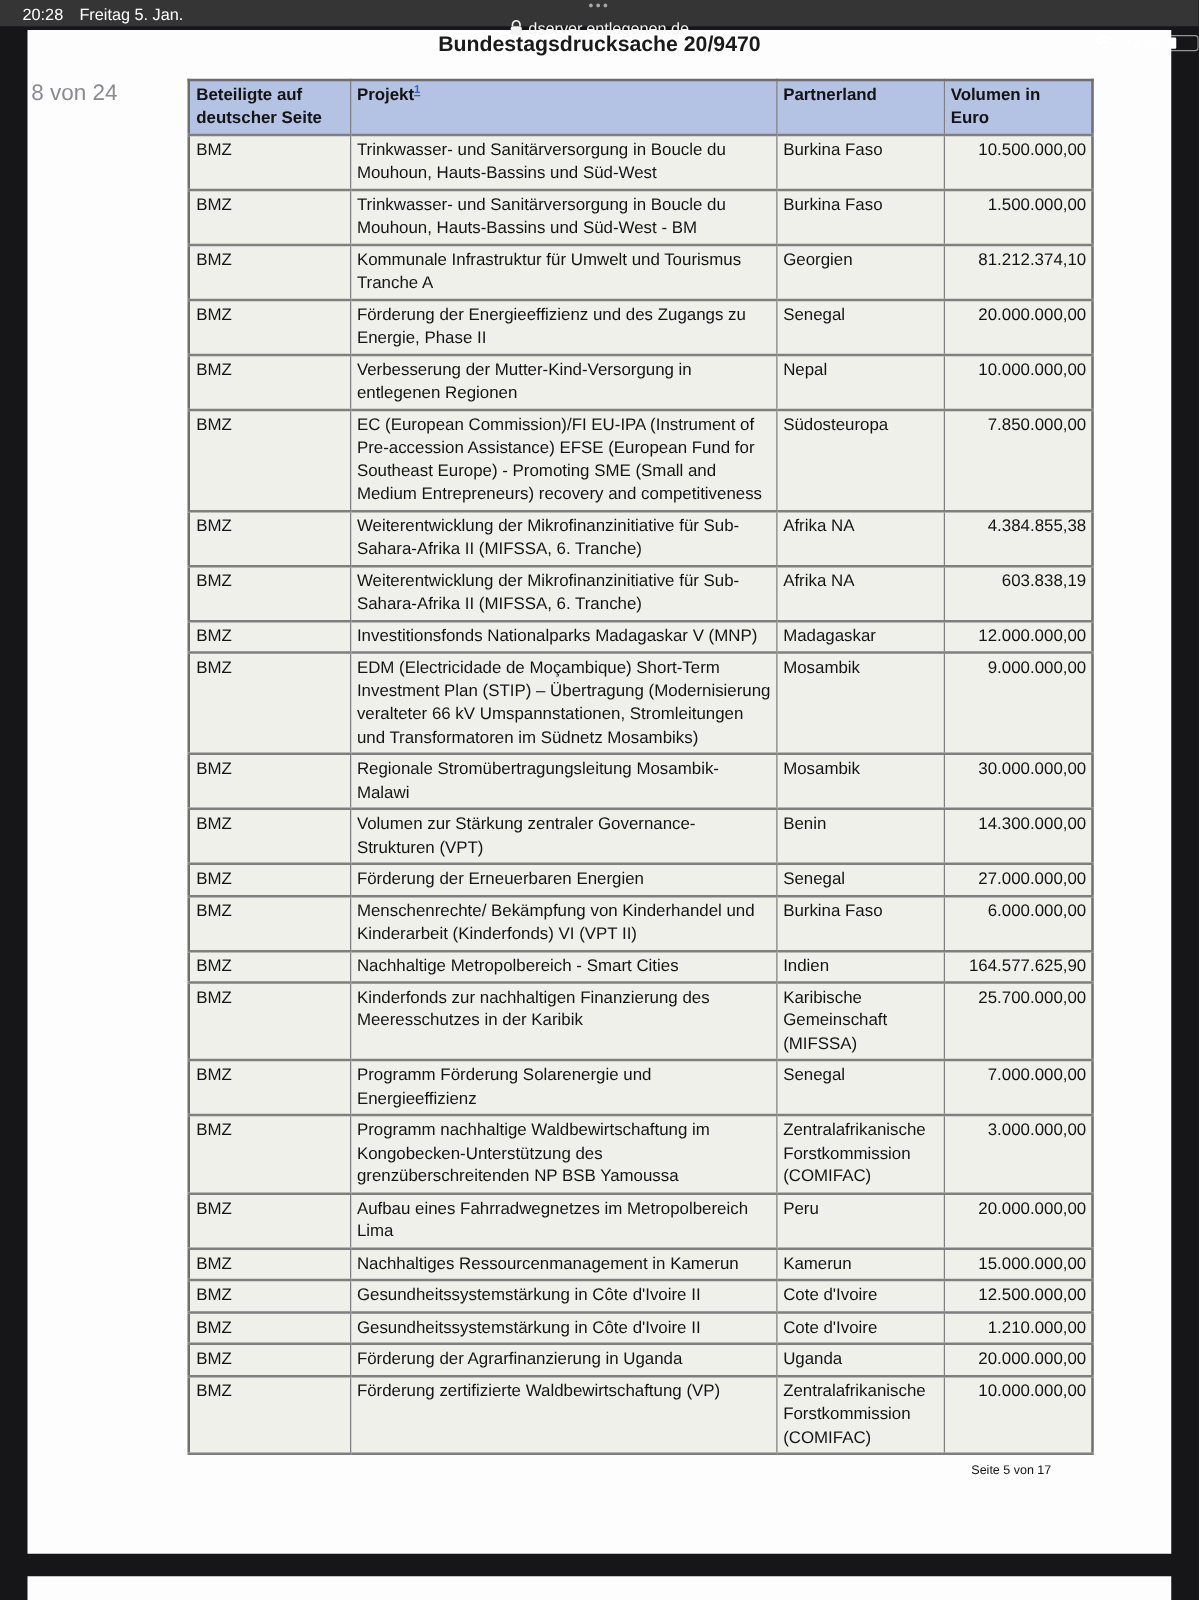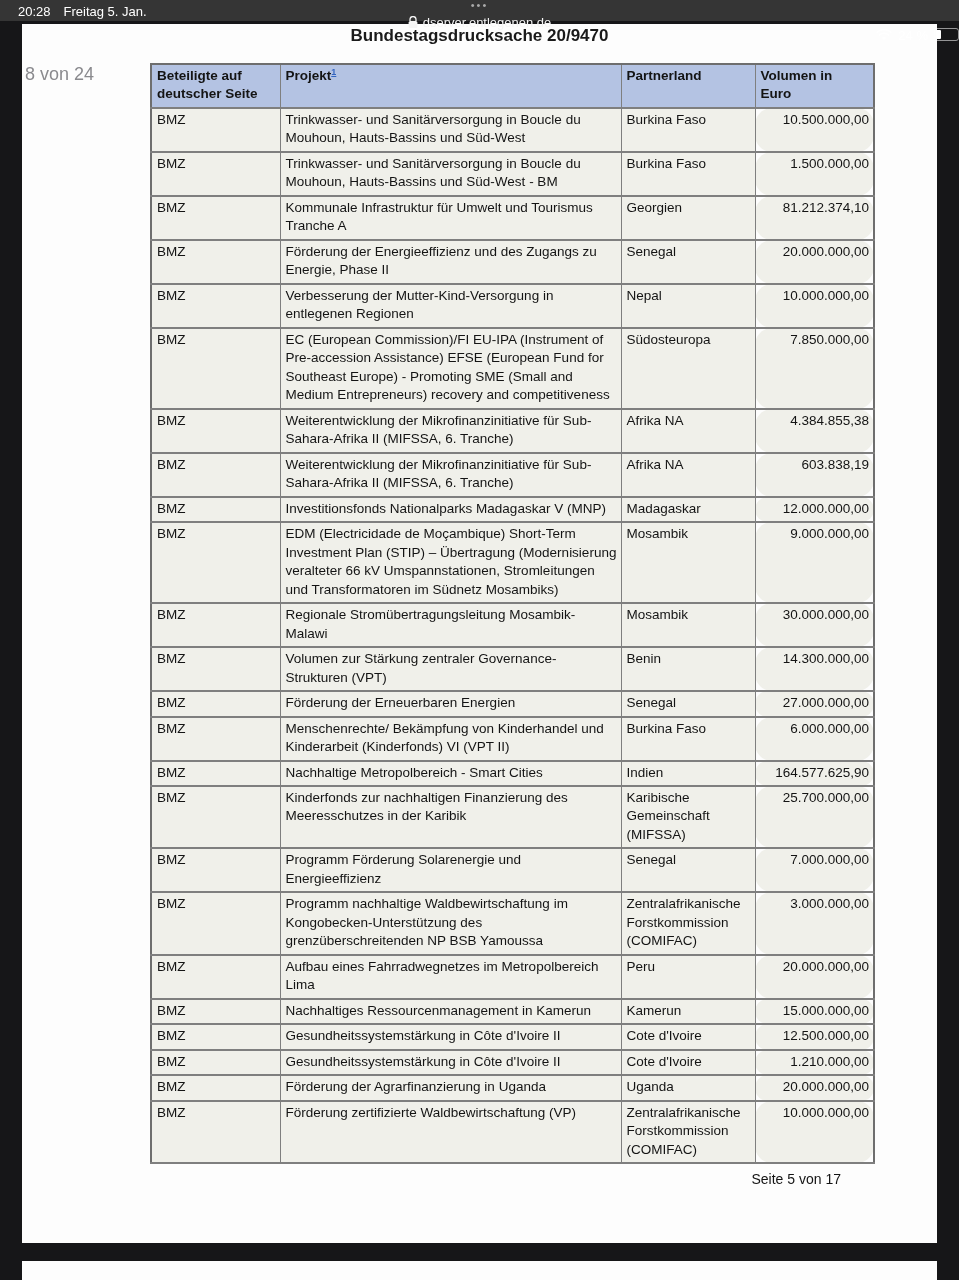--- a/index.html
+++ b/index.html
@@ -25,27 +25,27 @@
   .doc-title{position:absolute;top:2px;left:0;right:0;text-align:center;font-size:17px;font-weight:bold;color:#1a1a1a;white-space:nowrap;}
   .page-indicator{position:absolute;left:3px;top:40px;font-size:18px;color:#8a8a8e;}
   .doc-body{position:absolute;left:96px;top:39px;width:723px;}
 
   table.proj{border-collapse:collapse;table-layout:fixed;width:723px;font-size:13.5px;line-height:1.37;color:#141414;
     border:2px solid #6e6e6e;margin-left:32px;}
   col.c-org{width:129px;} col.c-proj{width:341px;} col.c-land{width:134px;} col.c-vol{width:119px;}
   .proj th,.proj td{border:1px solid #7f7f7f;border-bottom-width:2px;vertical-align:top;padding:2px 4px 3px 5px;text-align:left;}
   .proj th{background:#b4c3e3;font-weight:bold;}
   .proj td{background:#f0f0ea;}
-  .proj td.amount{text-align:right;padding-right:4px;border-radius:17px;}
+  .proj td.amount{text-align:right;padding-right:4px;}
   .proj td.land{overflow-wrap:anywhere;}
   .hdr-vol-inner{display:inline-block;width:84px;}
   sup.fn{font-size:9px;vertical-align:super;line-height:0;}
   sup.fn a{color:#3465c0;text-decoration:underline;cursor:pointer;}
 
-  .doc-footer{margin-top:7px;text-align:right;font-size:14px;color:#141414;}
+  .doc-footer{margin-top:7px;text-align:right;font-size:10px;color:#141414;}
 
   svg{display:block;}
 </style>
 </head>
 <body>
 
 <div class="stage">
 
   <div class="page page-1">
     <div class="doc-title">Bundestagsdrucksache 20/9470</div>

